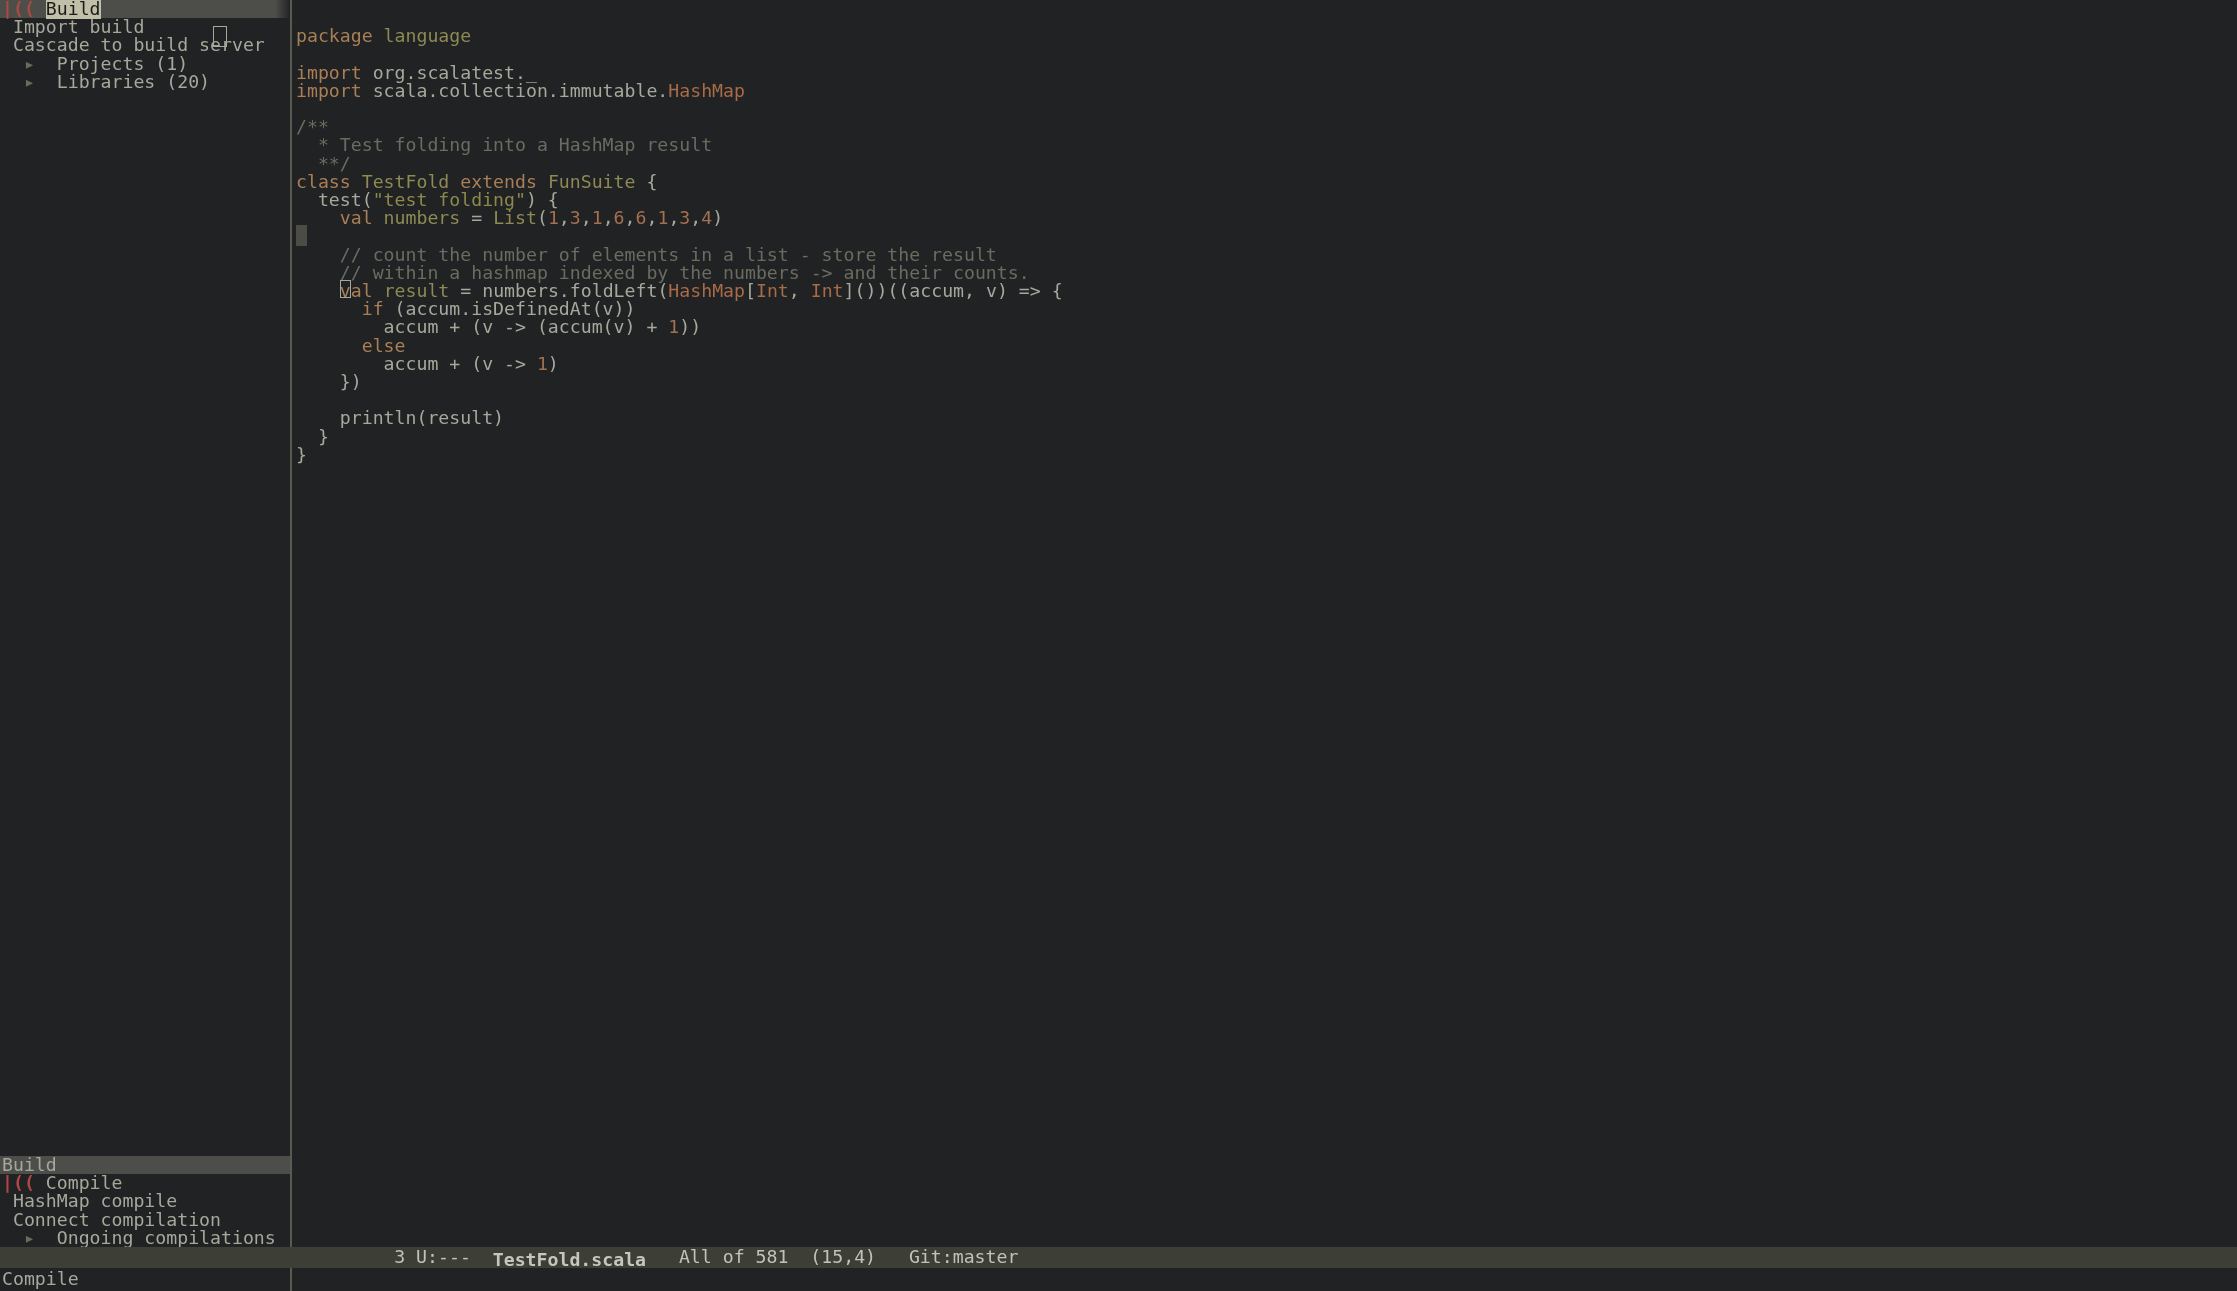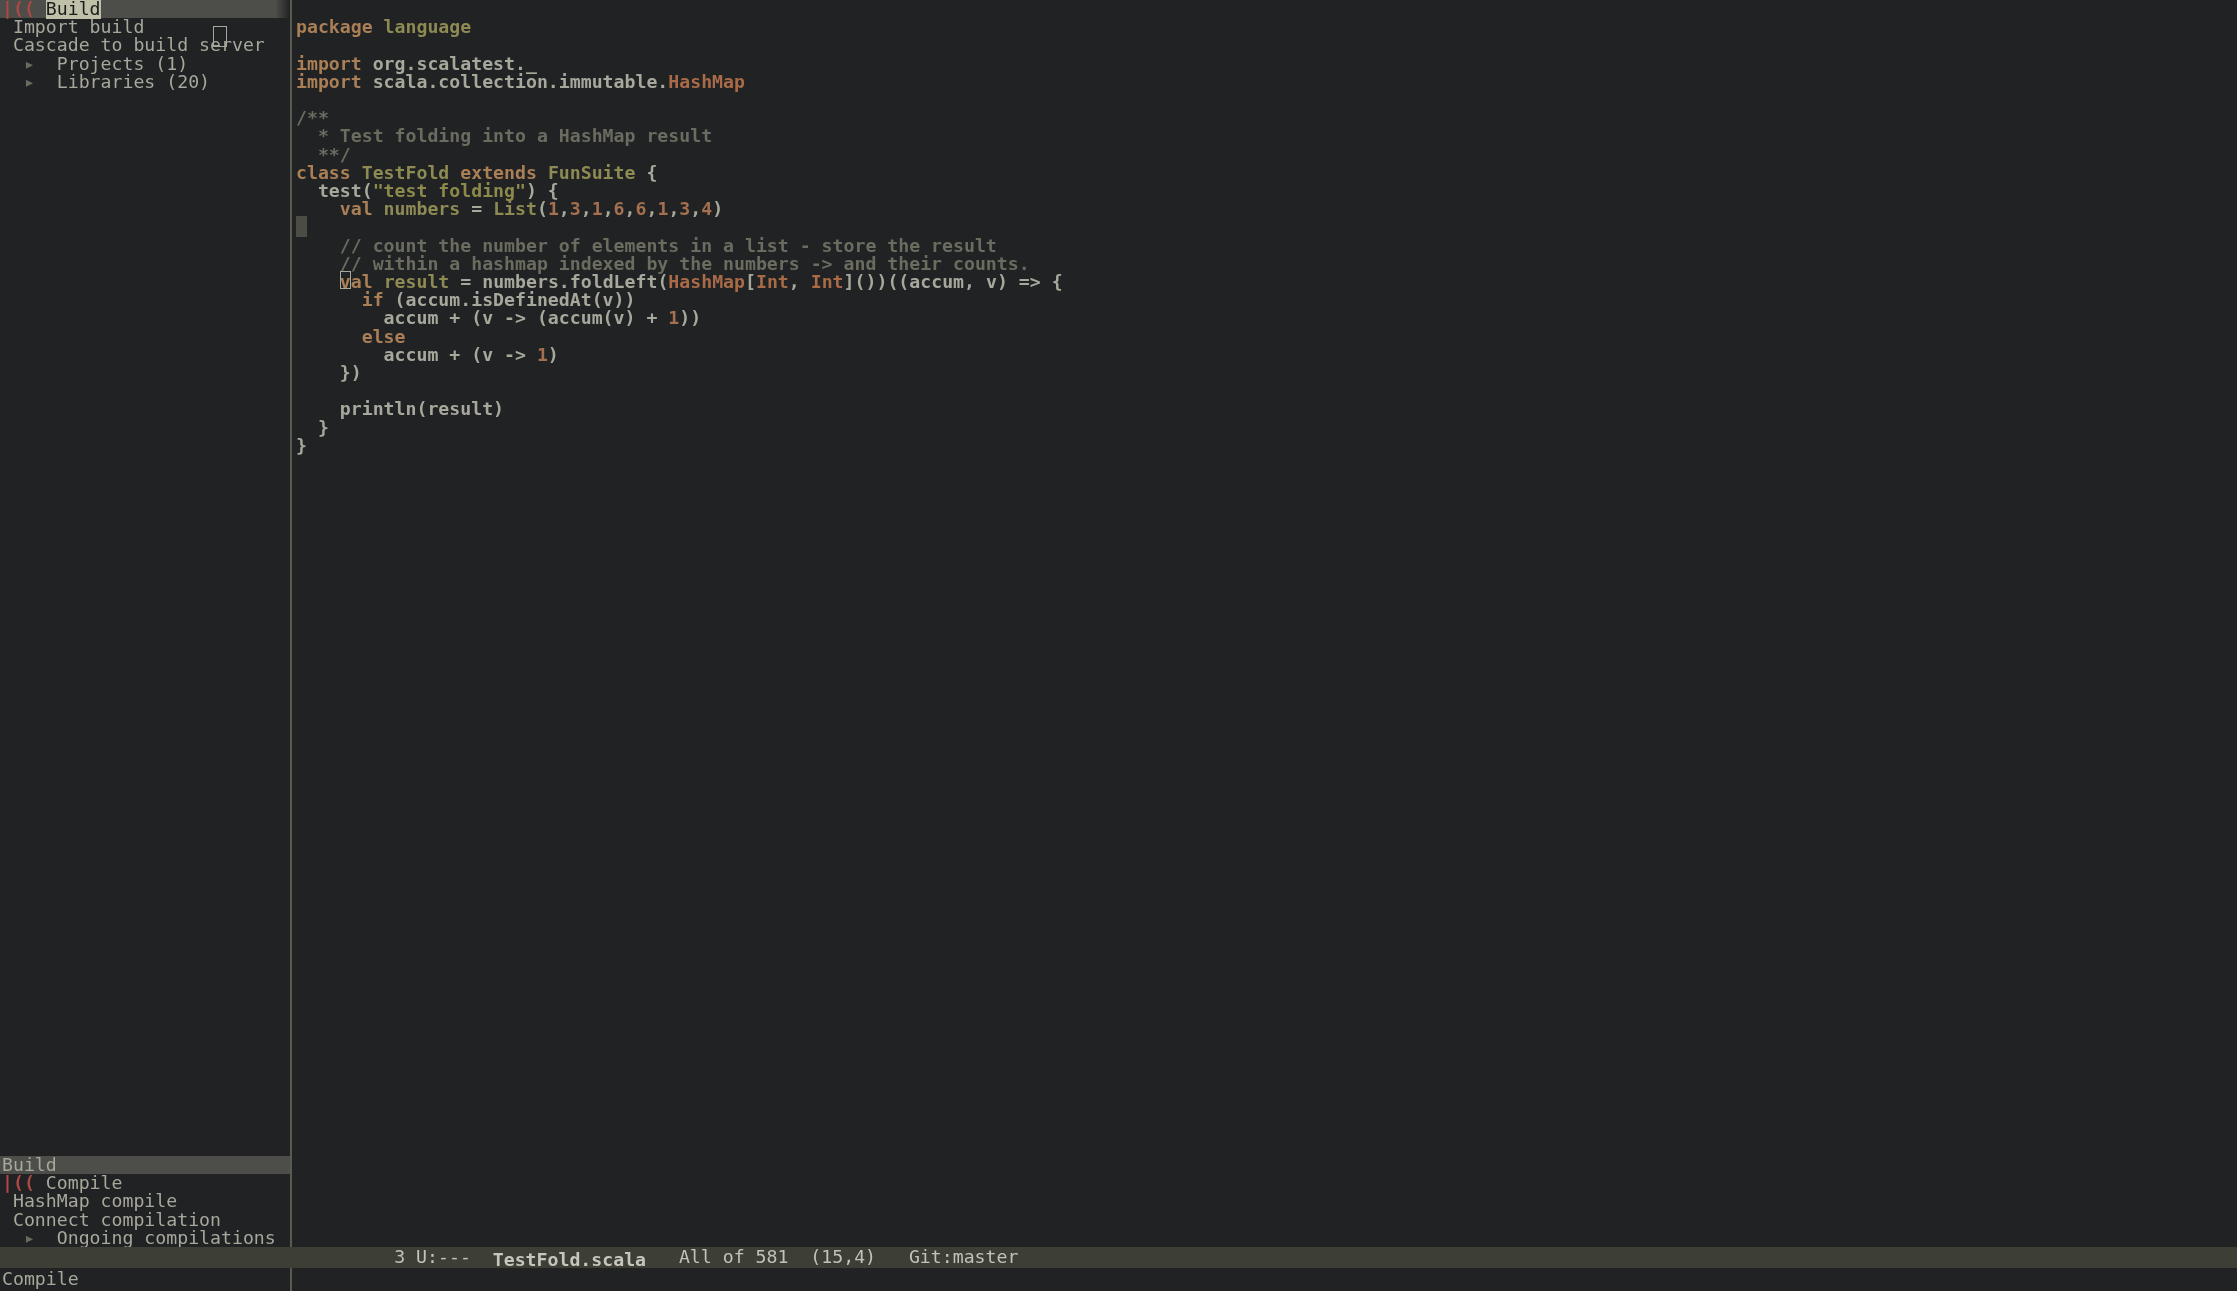--- a/index.html
+++ b/index.html
@@ -56,24 +56,23 @@
   .cursor{
     position:absolute;
     width:12px;height:19px;
     border:1px solid var(--fg);
     pointer-events:none;
   }
 
   .editor{
     flex:1 1 auto;
     position:relative;
-    padding:0 8px 0 4px;
+    padding:9px 8px 0 4px;
     white-space:pre;
     color:var(--fg);
-    font-weight:bold;
   }
   .kw{color:var(--kw);}
   .ty{color:var(--type);}
   .str{color:var(--str);}
   .lit{color:var(--lit);}
   .fn{color:var(--fn);}
   .cm{color:var(--comm);}
   .mk{background:var(--mark-bg);}
   .boxcur{
     position:relative;

